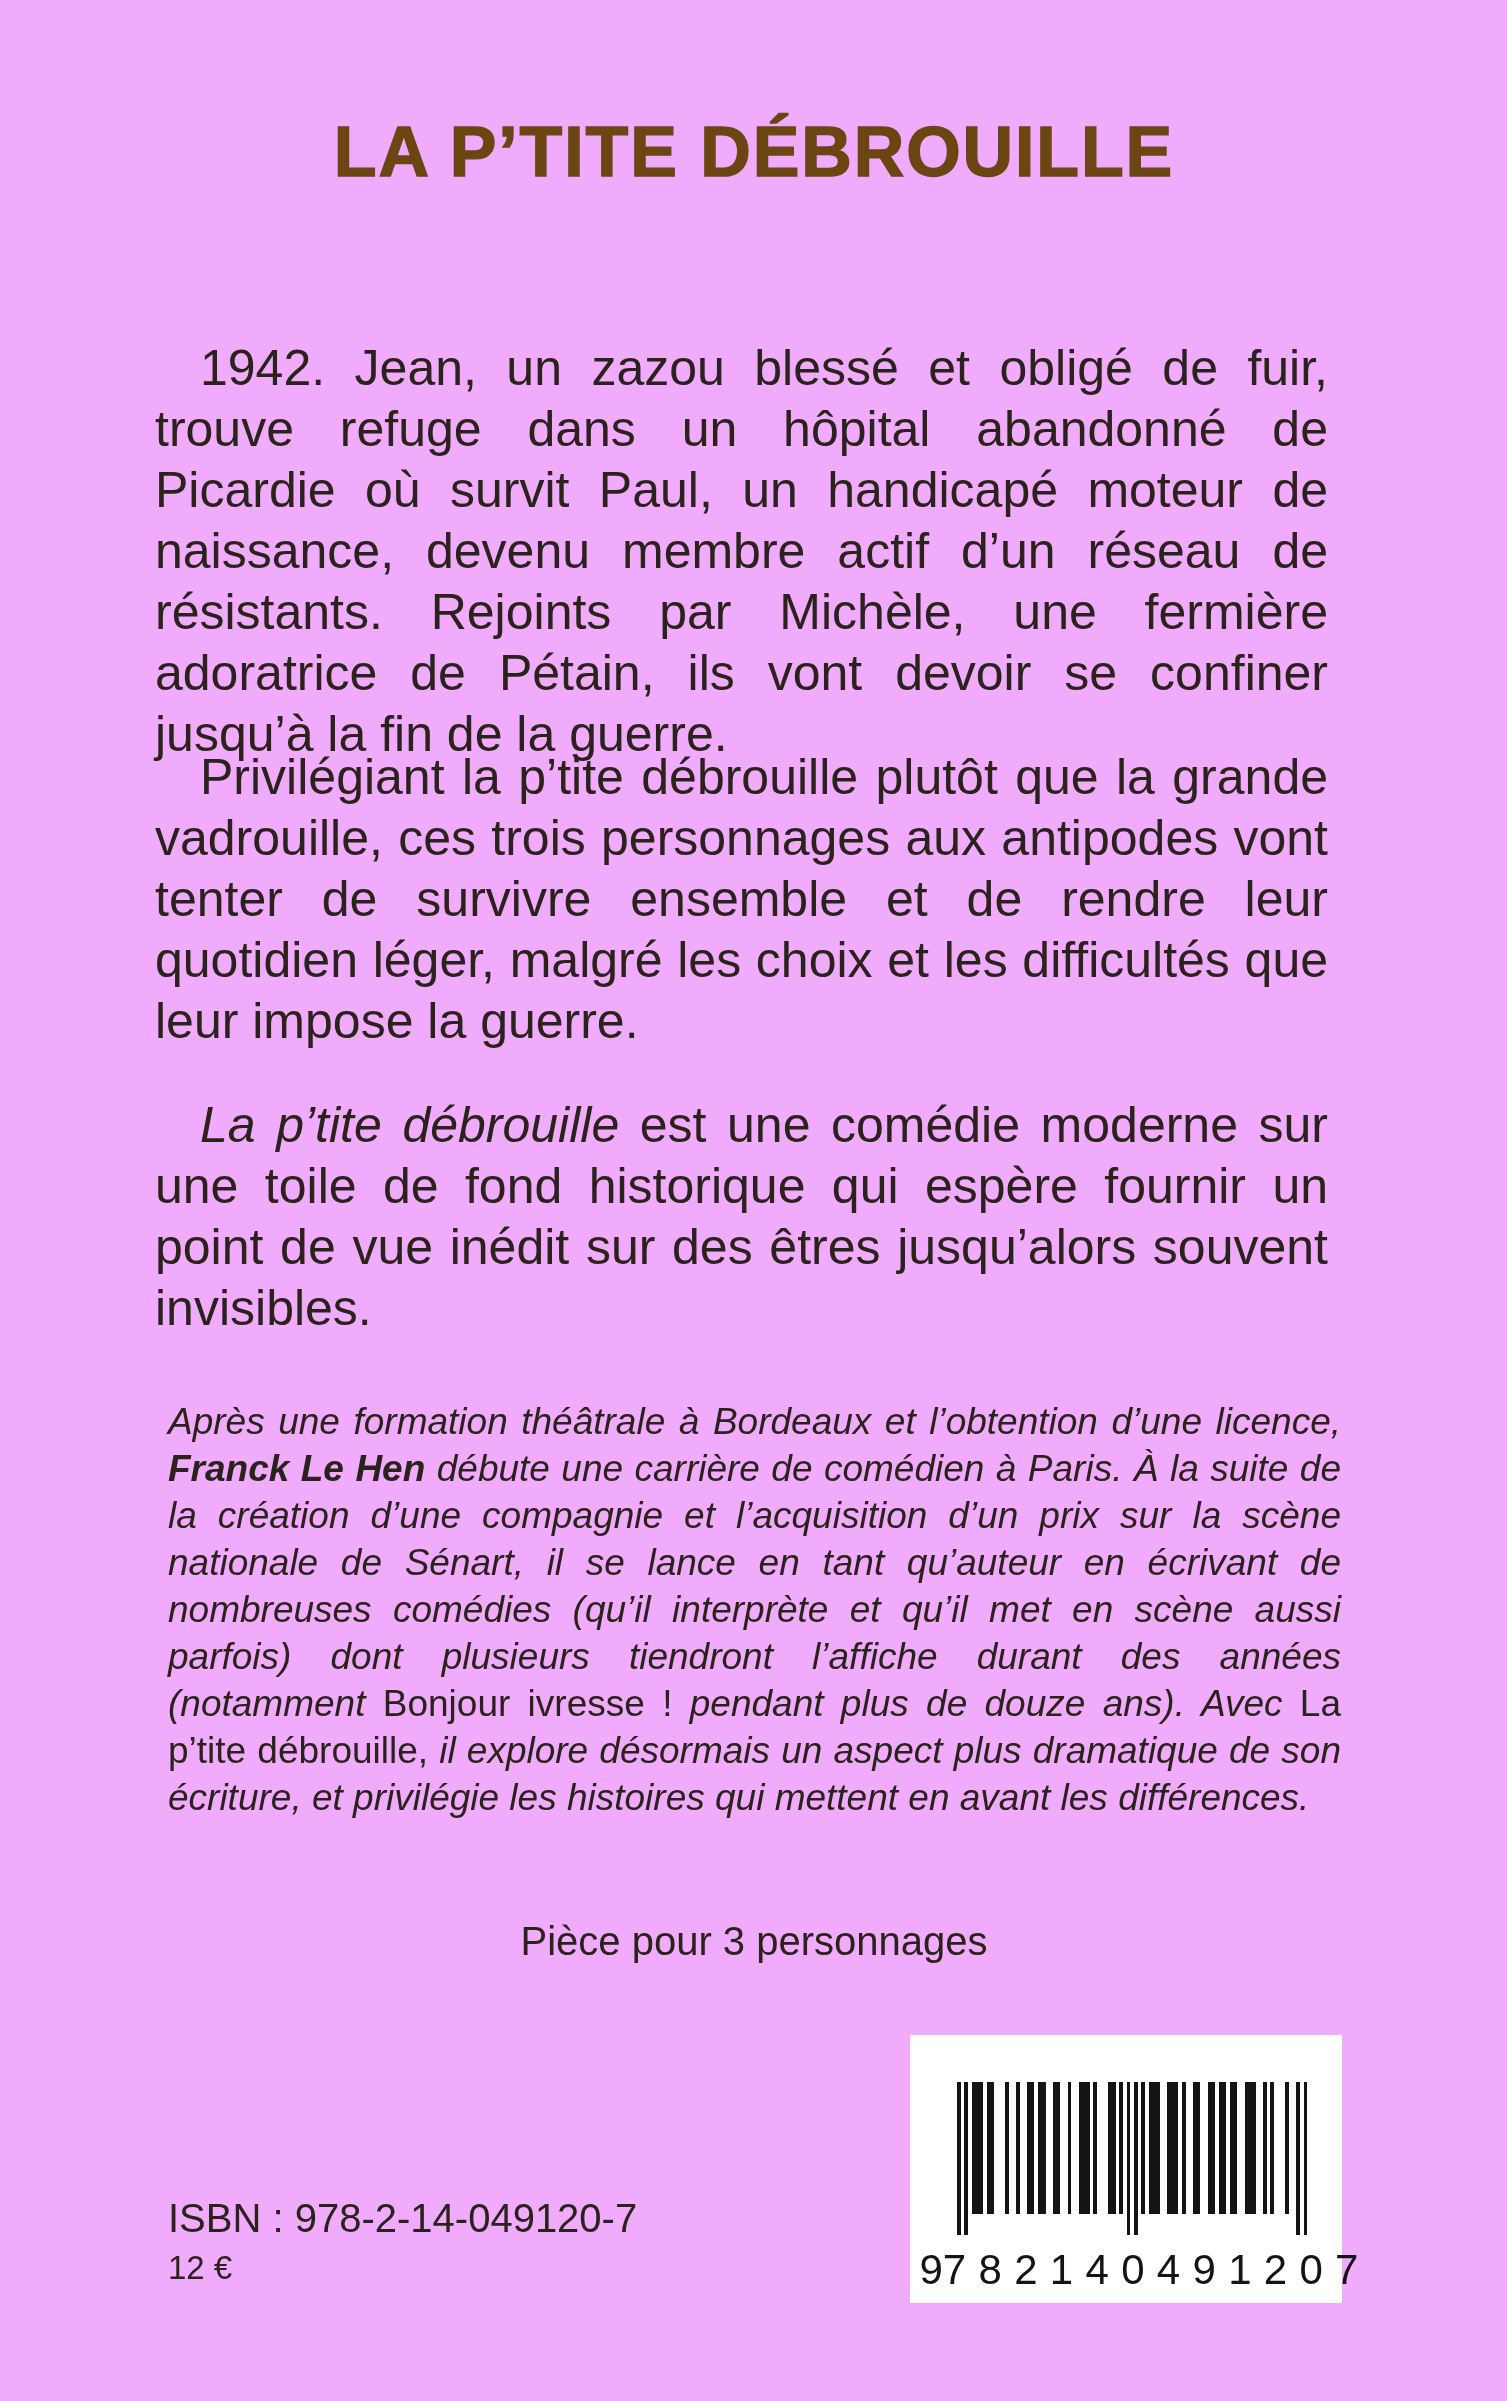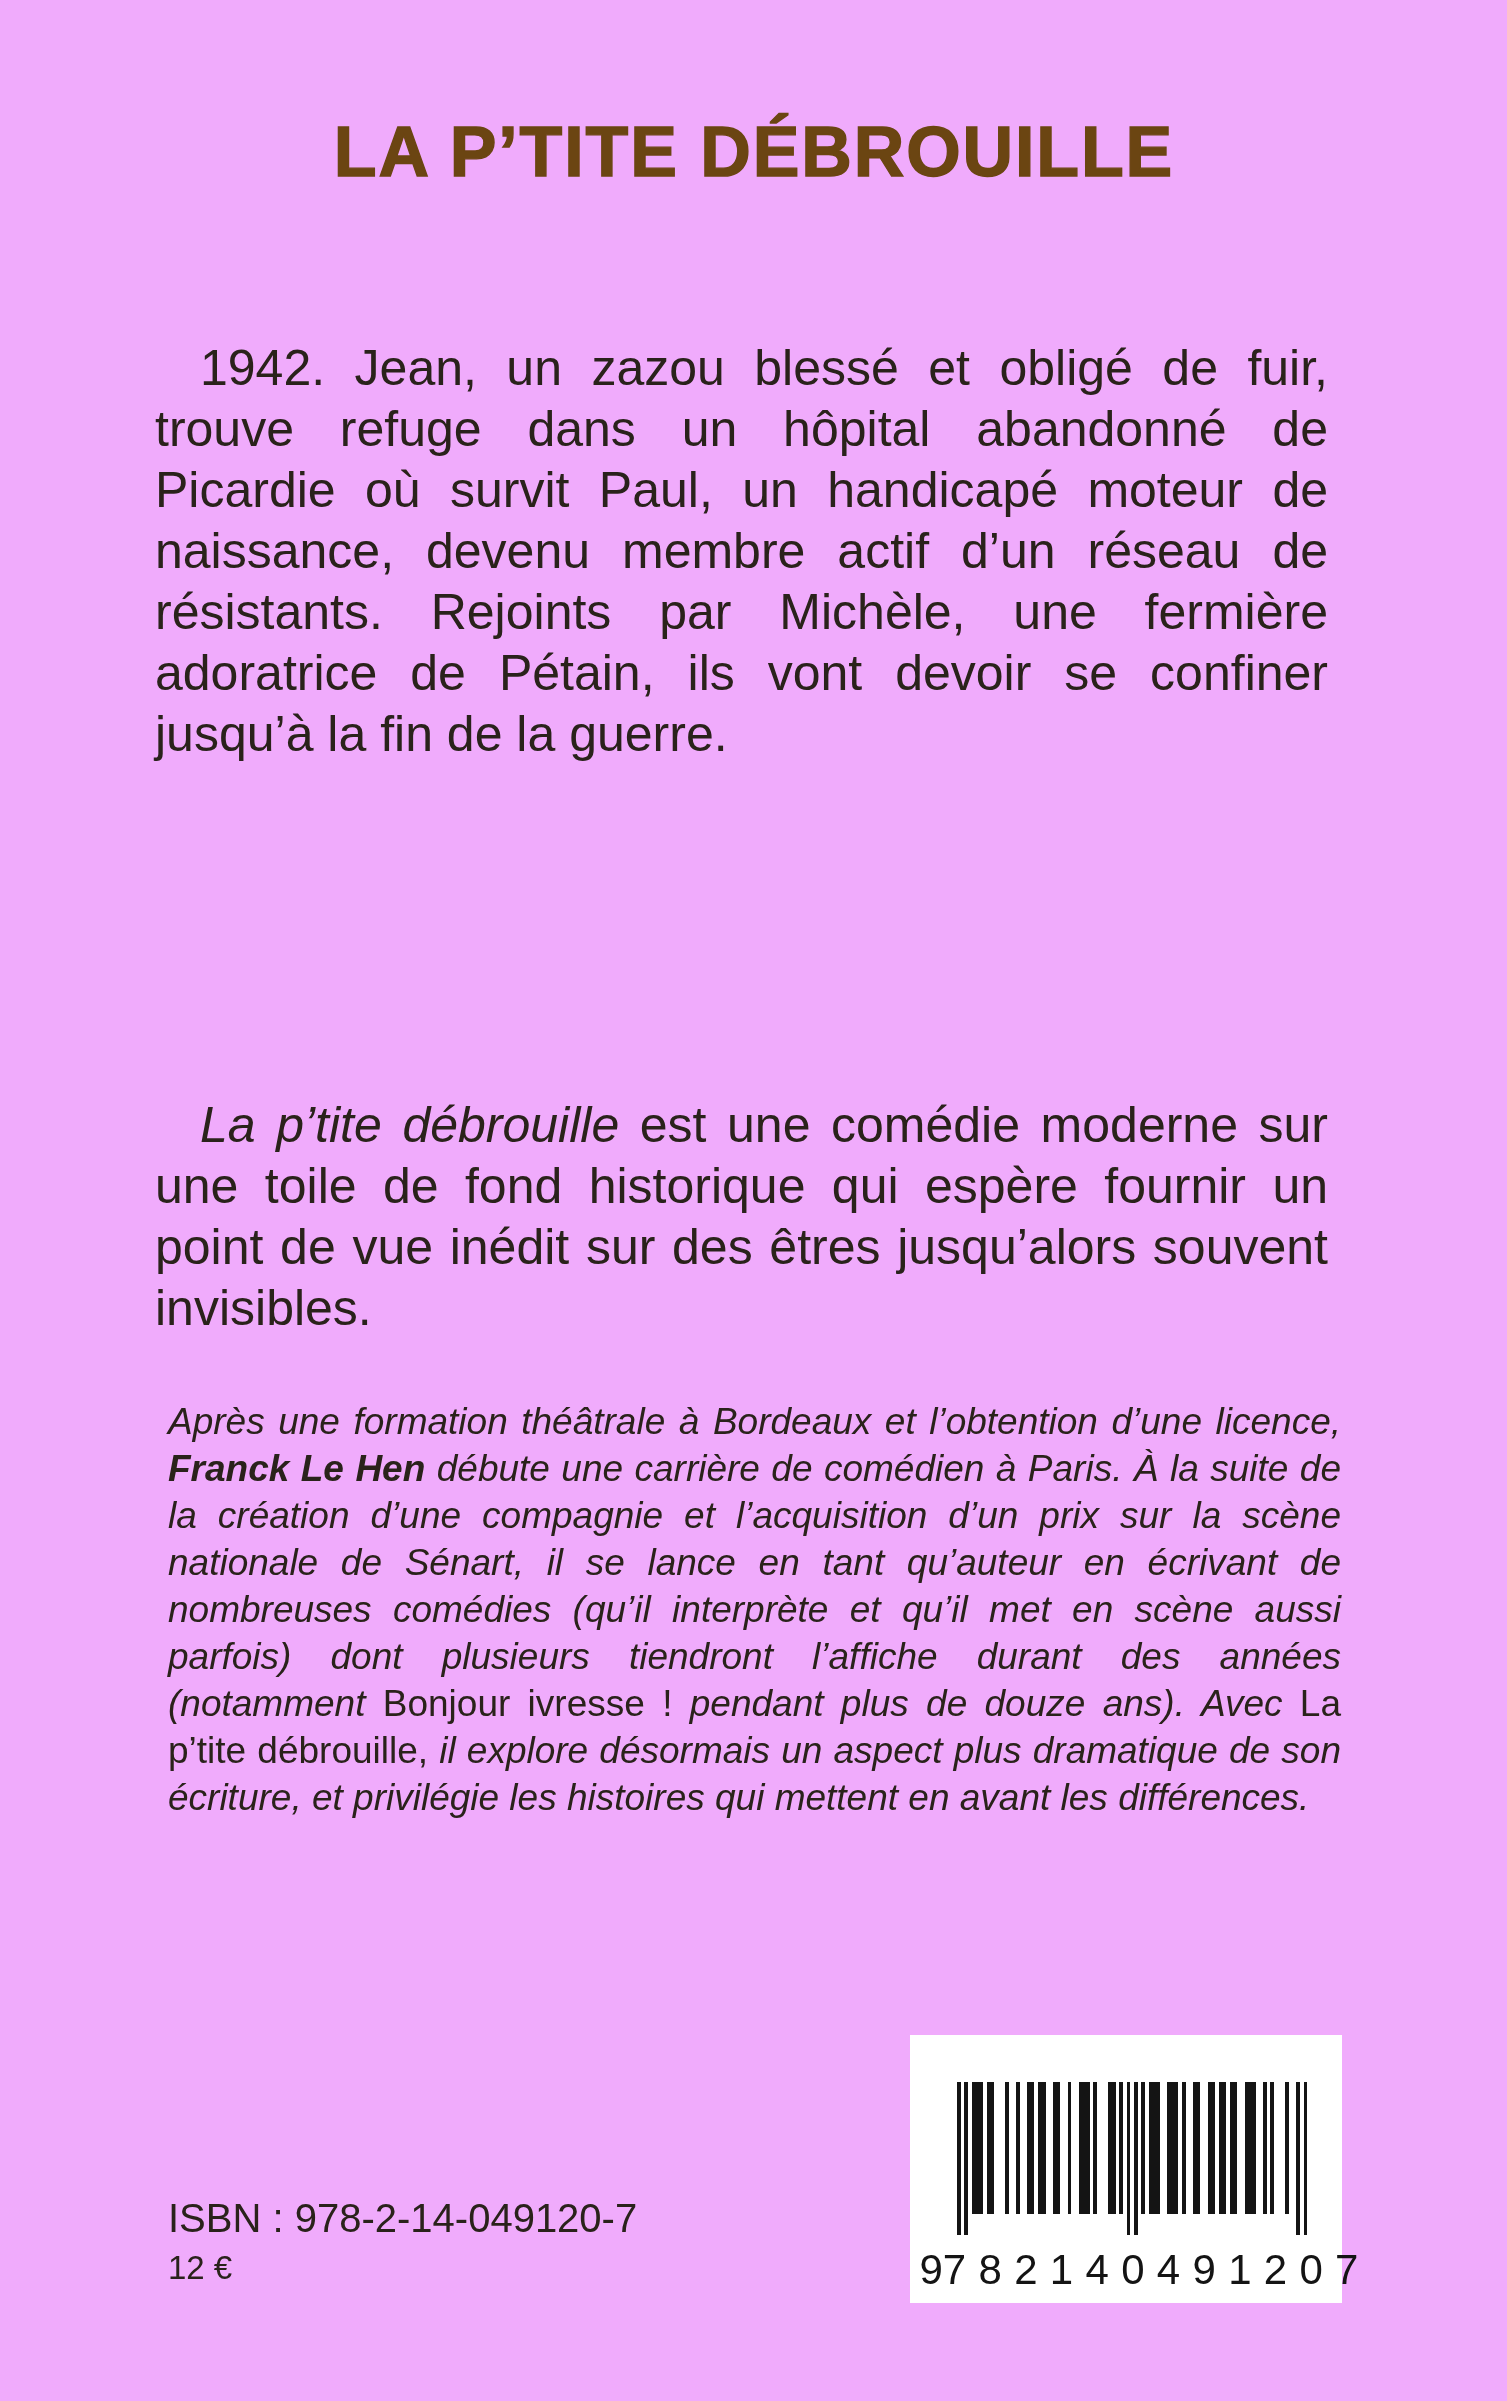--- a/index.html
+++ b/index.html
@@ -63,25 +63,27 @@
 </style>
 </head>
 <body>
 
 <div id="page">
 
   <div class="book-title">LA P’TITE DÉBROUILLE</div>
 
   <p class="para para-1">1942. Jean, un zazou blessé et obligé de fuir, trouve refuge dans un hôpital abandonné de Picardie où survit Paul, un handicapé moteur de naissance, devenu membre actif d’un réseau de résistants. Rejoints par Michèle, une fermière adoratrice de Pétain, ils vont devoir se confiner jusqu’à la fin de la guerre.</p>
 
+  <p class="para para-2">Privilégiant la p’tite débrouille plutôt que la grande vadrouille, ces trois personnages aux antipodes vont tenter de survivre ensemble et de rendre leur quotidien léger, malgré les choix et les difficultés que leur impose la guerre.</p>
 
   <p class="para para-3"><span class="seg-italic">La p’tite débrouille</span><span class="seg-regular"> est une comédie moderne sur une toile de fond historique qui espère fournir un point de vue inédit sur des êtres jusqu’alors souvent invisibles.</span></p>
 
   <p class="bio"><span class="seg-italic">Après une formation théâtrale à Bordeaux et l’obtention d’une licence, </span><span class="seg-bold-italic">Franck Le Hen</span><span class="seg-italic"> débute une carrière de comédien à Paris. À la suite de la création d’une compagnie et l’acquisition d’un prix sur la scène nationale de Sénart, il se lance en tant qu’auteur en écrivant de nombreuses comédies (qu’il interprète et qu’il met en scène aussi parfois) dont plusieurs tiendront l’affiche durant des années (notamment </span><span class="seg-regular">Bonjour ivresse !</span><span class="seg-italic"> pendant plus de douze ans). Avec </span><span class="seg-regular">La p’tite débrouille,</span><span class="seg-italic"> il explore désormais un aspect plus dramatique de son écriture, et privilégie les histoires qui mettent en avant les différences.</span></p>
 
+  <div class="cast-note">Pièce pour 3 personnages</div>
 
   <div class="barcode-box">
     <div class="bars" id="bars">
         <div class="module black tall"></div>
         <div class="module tall"></div>
         <div class="module black tall"></div>
         <div class="module"></div>
         <div class="module black"></div>
         <div class="module black"></div>
         <div class="module black"></div>

